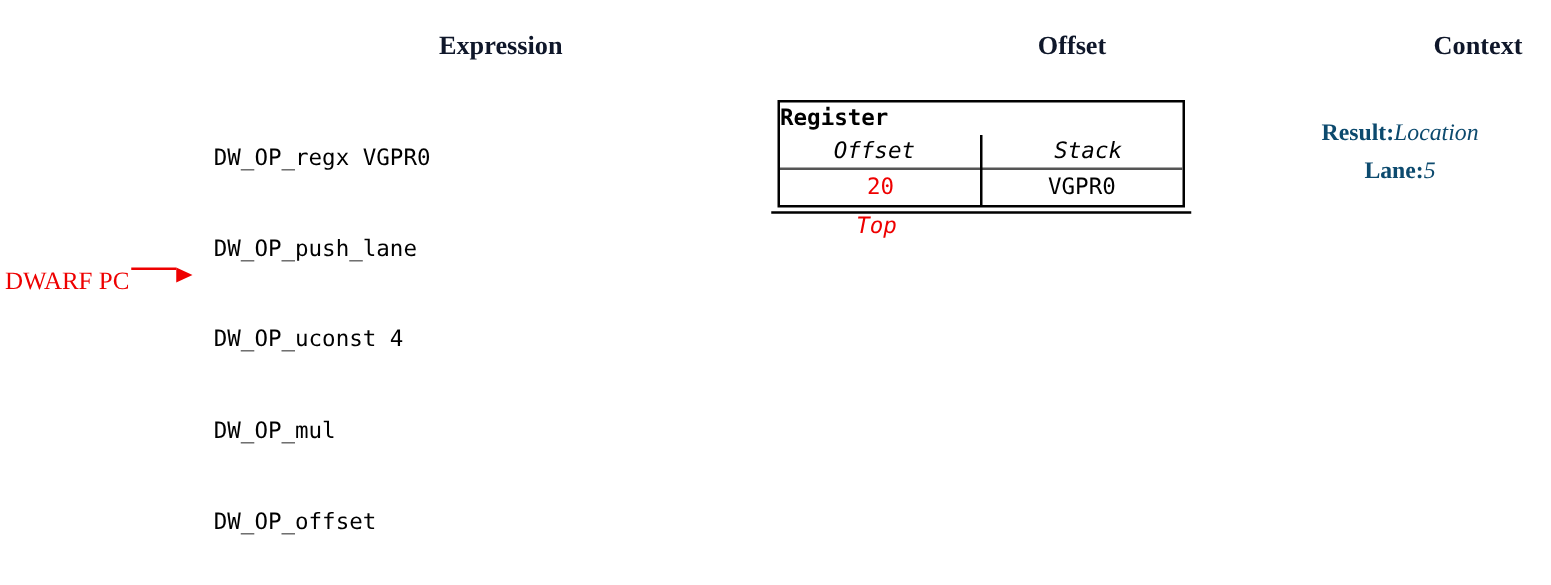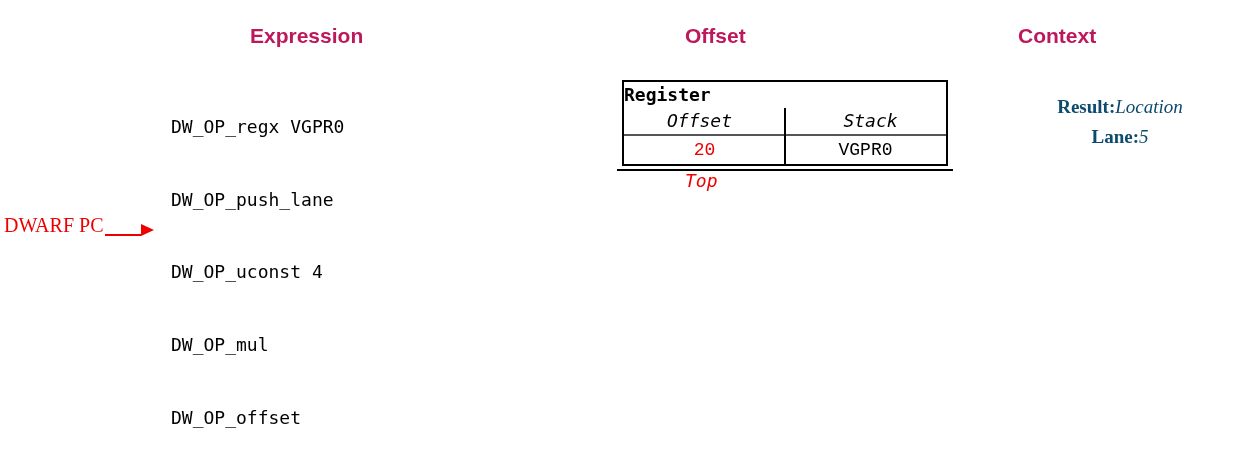--- a/index.html
+++ b/index.html
@@ -13,25 +13,25 @@
     height: 468px;
     background: #ffffff;
     overflow: hidden;
   }
 
   
   .col-title {
     position: absolute;
     top: 24px;
     width: 200px;
-    text-align: left;
-    font-family: Liberation Sans, sans-serif;
+    text-align: right;
+    font-family: Liberation Serif, serif;
     font-weight: bold;
     font-size: 21px;
-    color: #be185d;
+    color: #0f172a;
   }
   .col-title.expr { left: 250px; }
   .col-title.stack { left: 685px; }
   .col-title.ctx { left: 1018px; }
 
   
   .ops {
     position: absolute;
     left: 171px;
     top: 70px;
@@ -42,21 +42,21 @@
   }
   .op { height: 30.65px; line-height: 30.65px; }
 
   
   .pc {
     position: absolute;
     left: 4px;
     top: 214px;
     height: 22px;
     display: flex;
-    align-items: flex-end;
+    align-items: flex-start;
     color: #ee0000;
   }
   .pc-label {
     font-family: "Liberation Serif", serif;
     font-size: 20px;
     line-height: 22px;
     color: #ee0000;
   }
   .pc-shaft {
     display: inline-block;
@@ -87,21 +87,21 @@
     color: #000000;
   }
   .st-header {
     height: 26px;
     line-height: 26px;
     text-align: left;
     font-weight: bold;
   }
   .st-cols, .st-row { display: flex; }
   .st-cols { height: 26px; line-height: 26px; font-style: italic; gap: 20px; }
-  .st-row { height: 28px; line-height: 28px; font-family: Liberation Mono, monospace; }
+  .st-row { height: 28px; line-height: 28px; }
   .st-cols > div, .st-row > div {
     flex: 1;
     text-align: center;
   }
   .st-sep { height: 0; border-top: 2px solid #555555; }
   .st-vline {
     position: absolute;
     left: calc(50% - 1px);
     top: 26px;
     bottom: 0;

